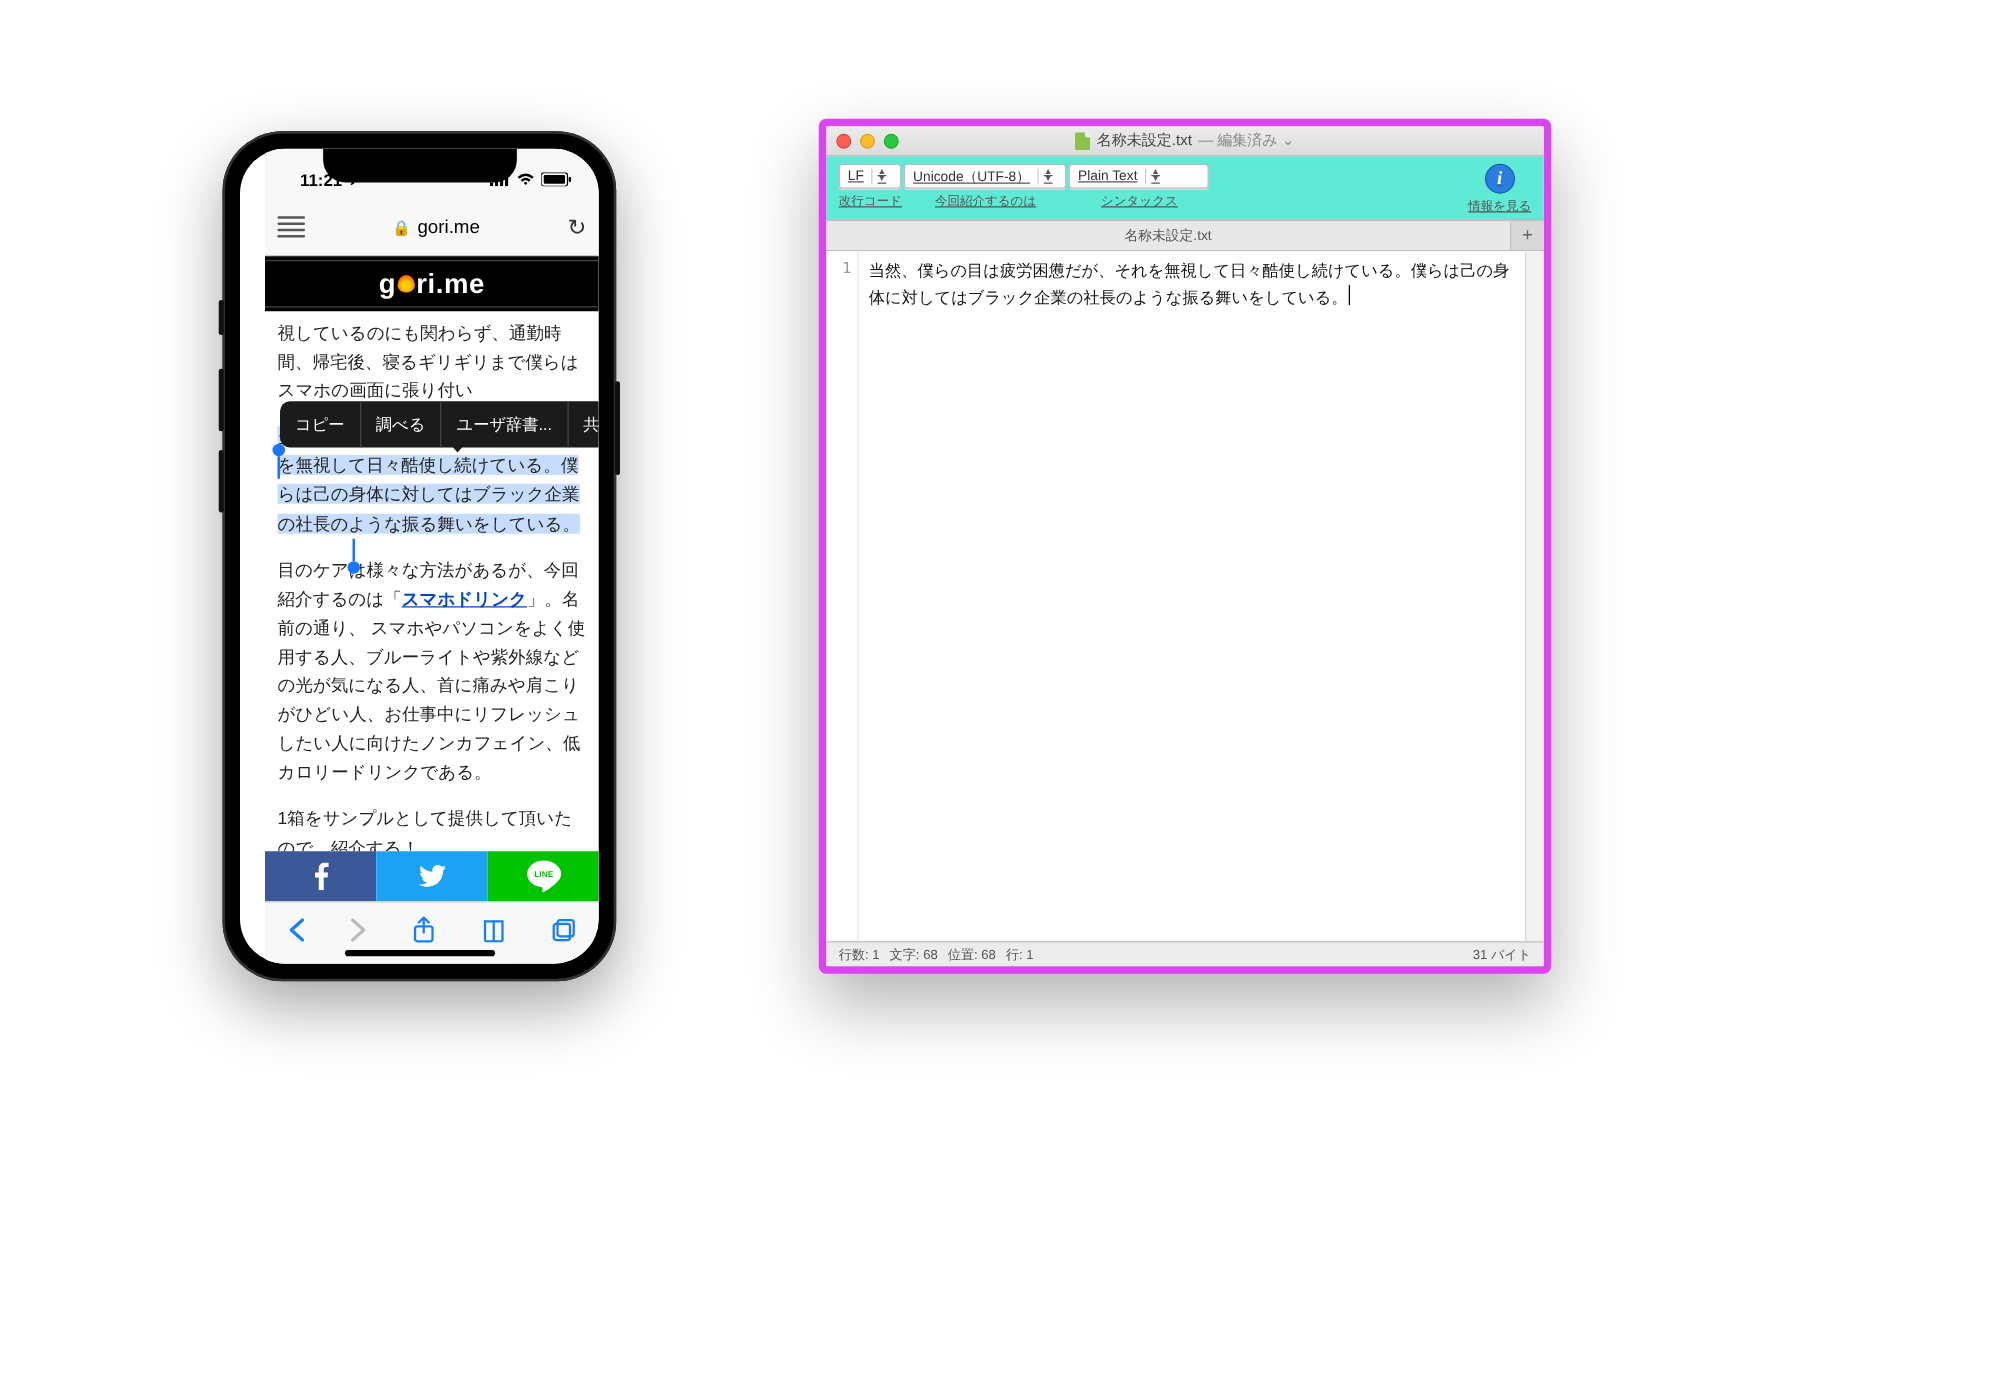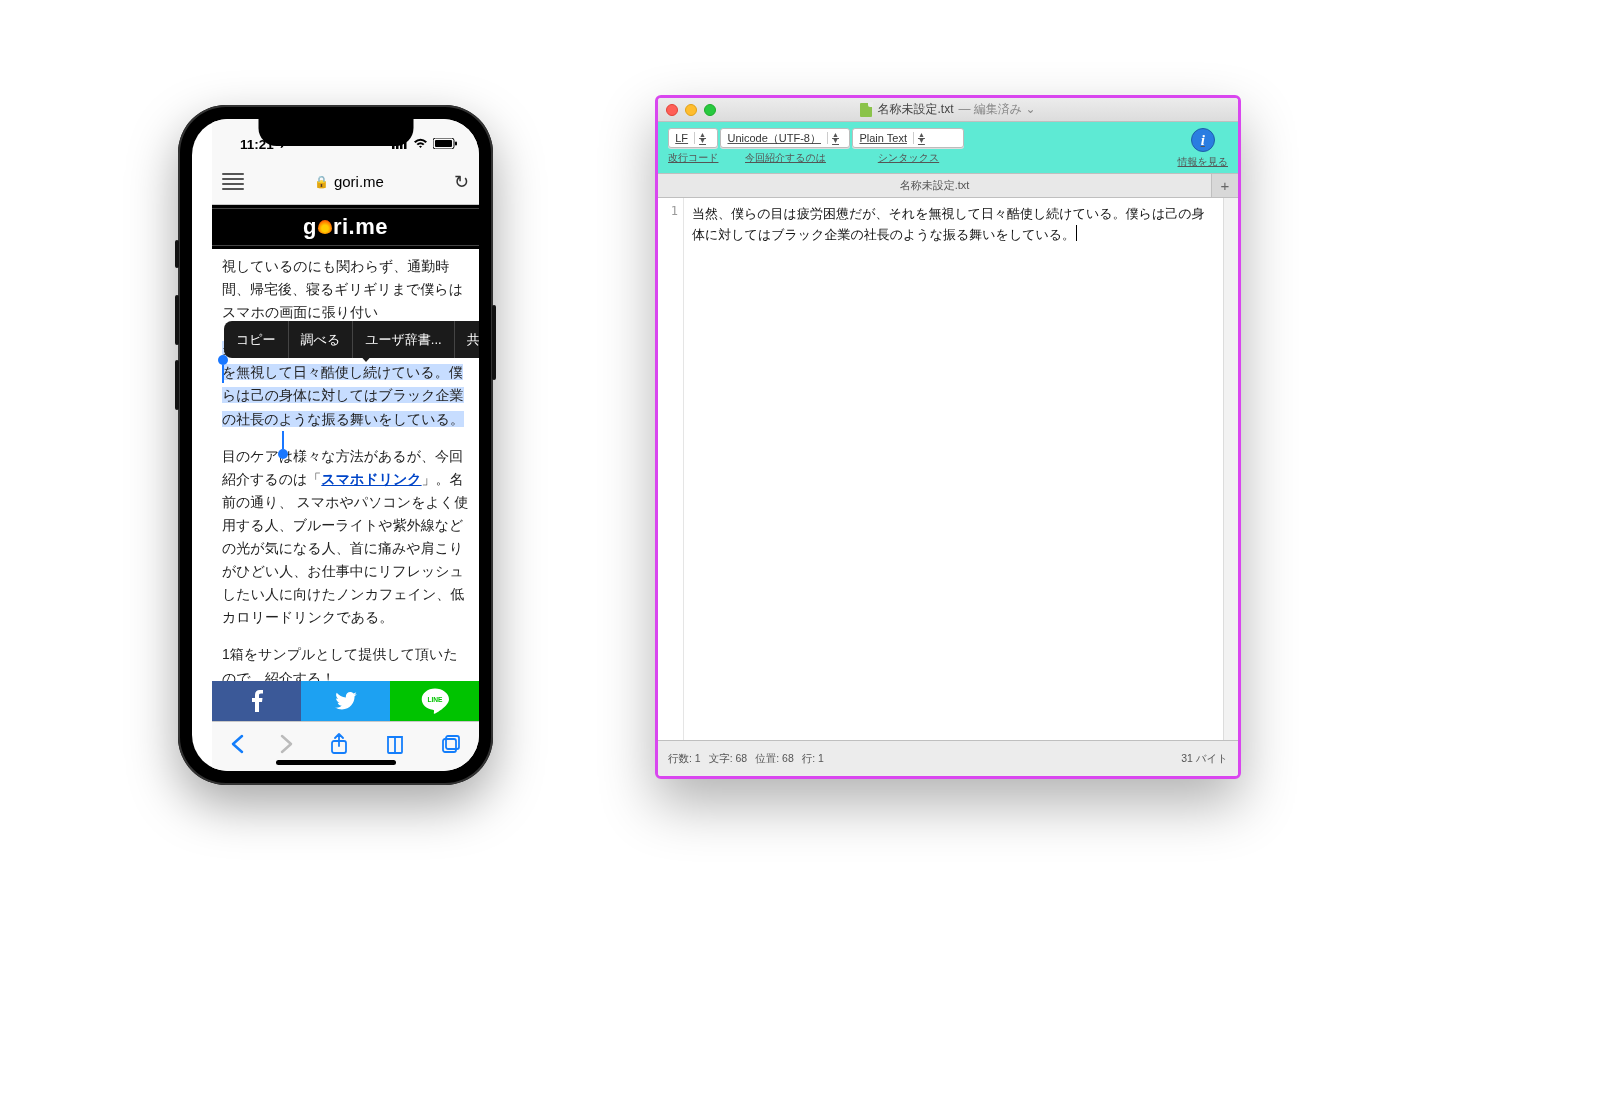--- a/index.html
+++ b/index.html
@@ -159,21 +159,21 @@
   }
 
   
   .mac-window {
     position:absolute;
     left: 655px;
     top: 95px;
     width: 586px;
     height: 684px;
     background:#ececec;
-    border:3px solid #d946ef;
+    border:6px solid #d946ef;
     border-radius:6px;
     box-shadow: 0 25px 55px rgba(0,0,0,.30);
     display:flex;
     flex-direction:column;
     overflow:hidden;
   }
   .titlebar{
     height:24px;
     background:linear-gradient(#ececec,#dcdcdc);
     display:flex;
@@ -266,21 +266,21 @@
     position:relative;
   }
   .cursor{
     display:inline-block;width:1px;height:16px;background:#000;vertical-align:-2px;margin-left:1px;
   }
   .scrollbar-v{
     width:15px;background:#f2f2f2;border-left:1px solid #dcdcdc;
   }
 
   .status-bar-mac{
-    height:36px;
+    height:20px;
     background:#ececec;
     border-top:1px solid #bfbfbf;
     display:flex;
     align-items:center;
     font-size:10.5px;
     color:#555;
     padding:0 10px;
     gap:8px;
   }
   .status-spacer{flex:1;}

